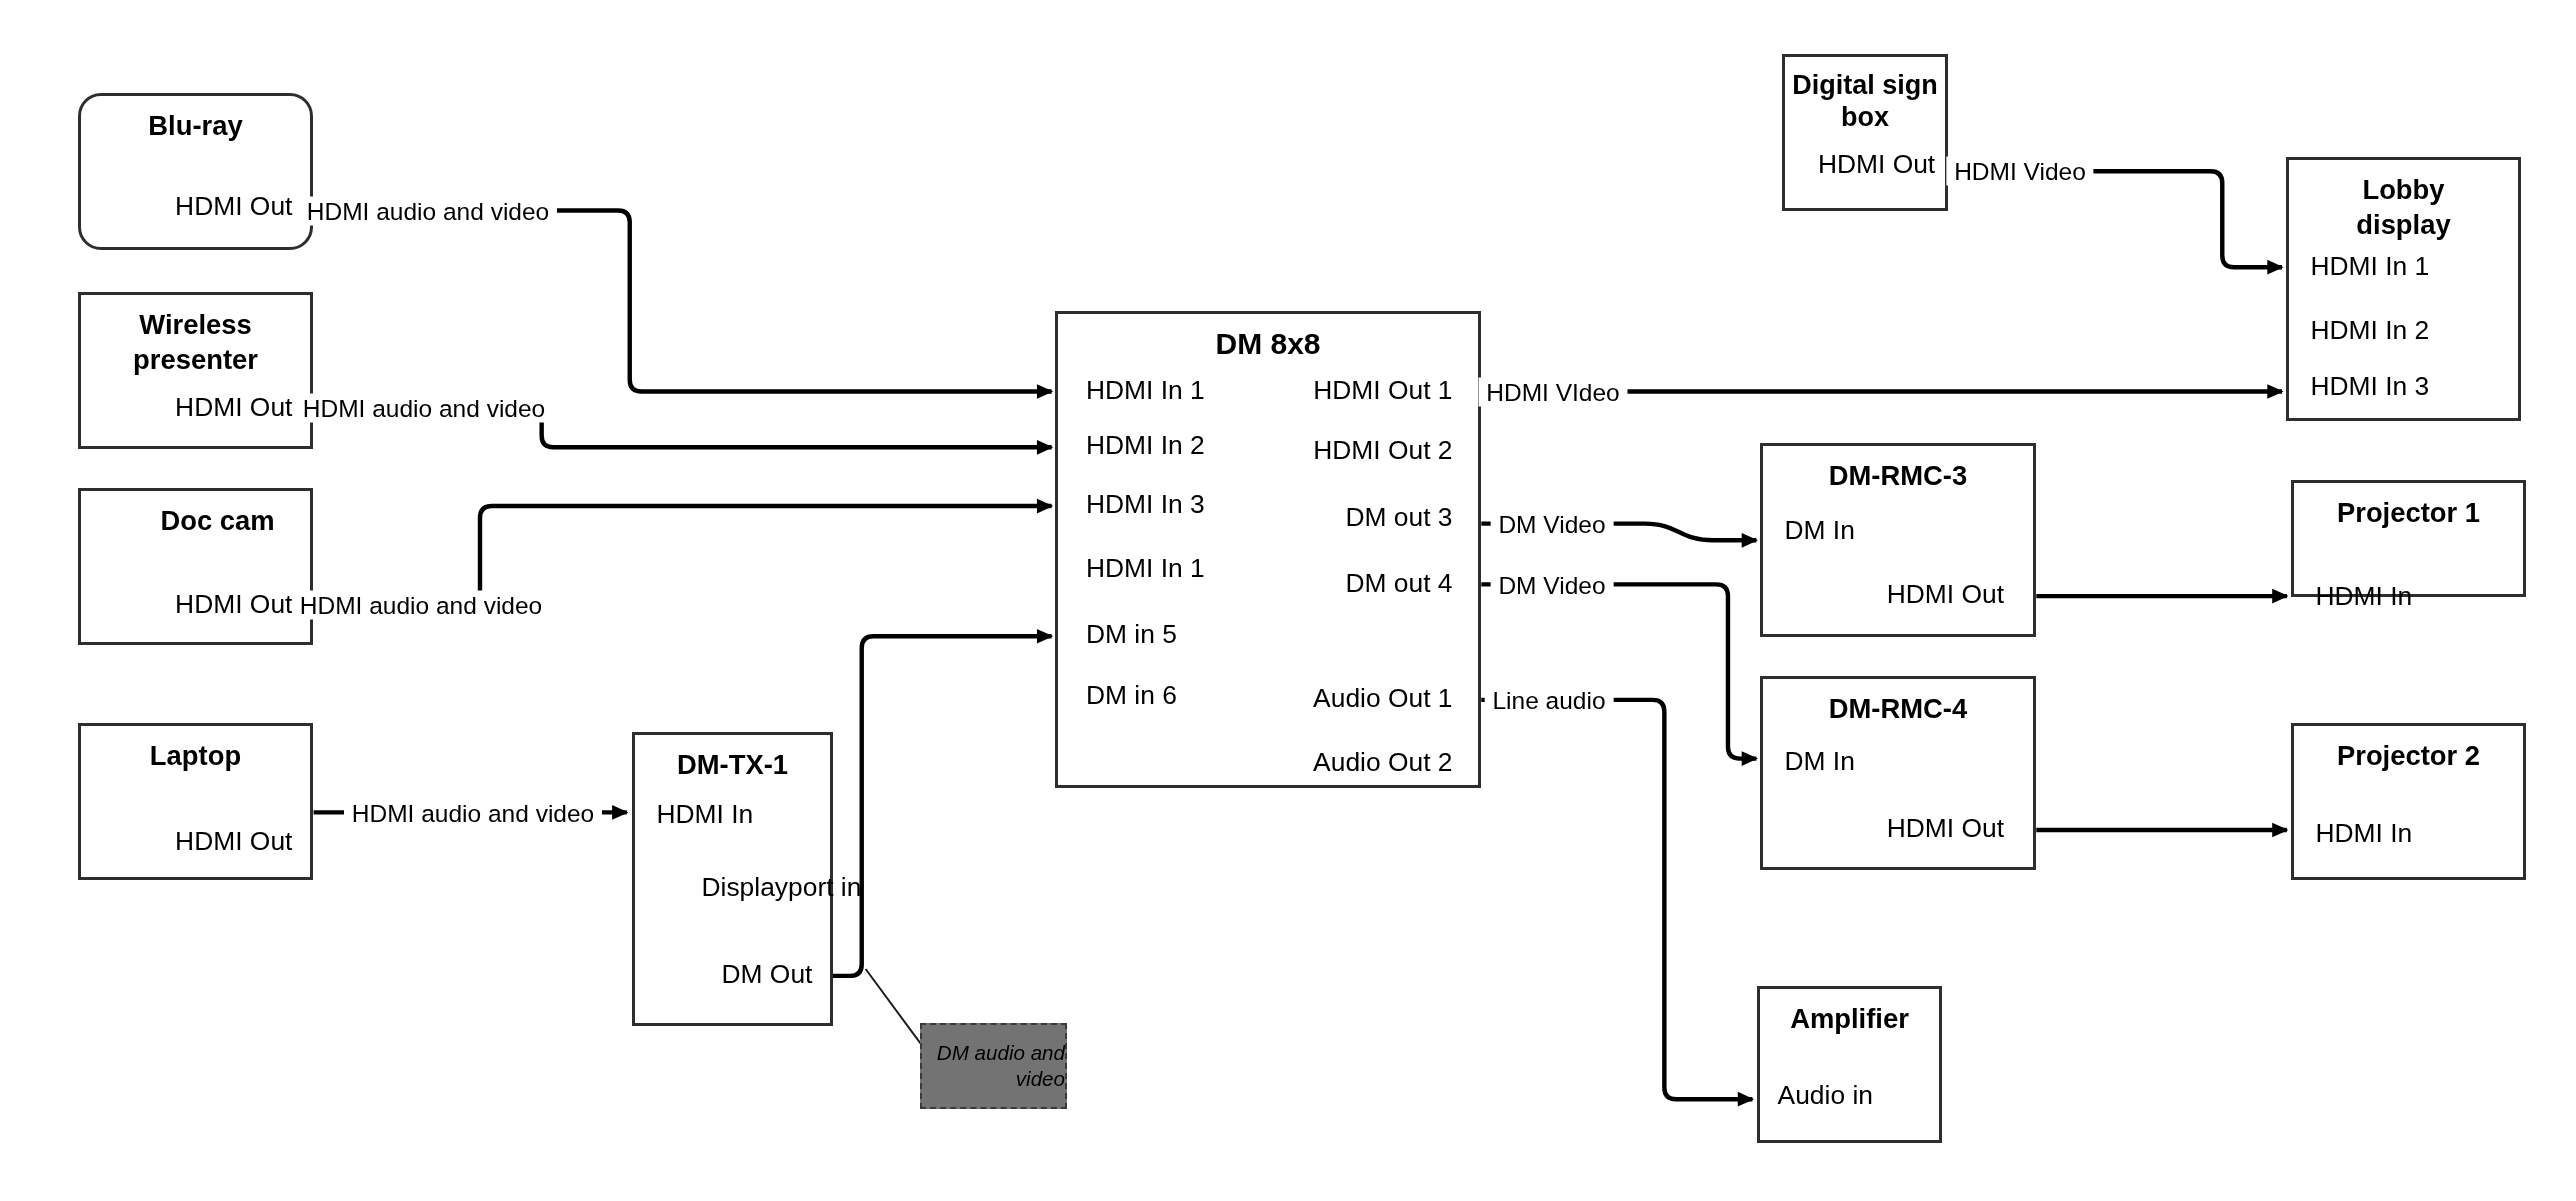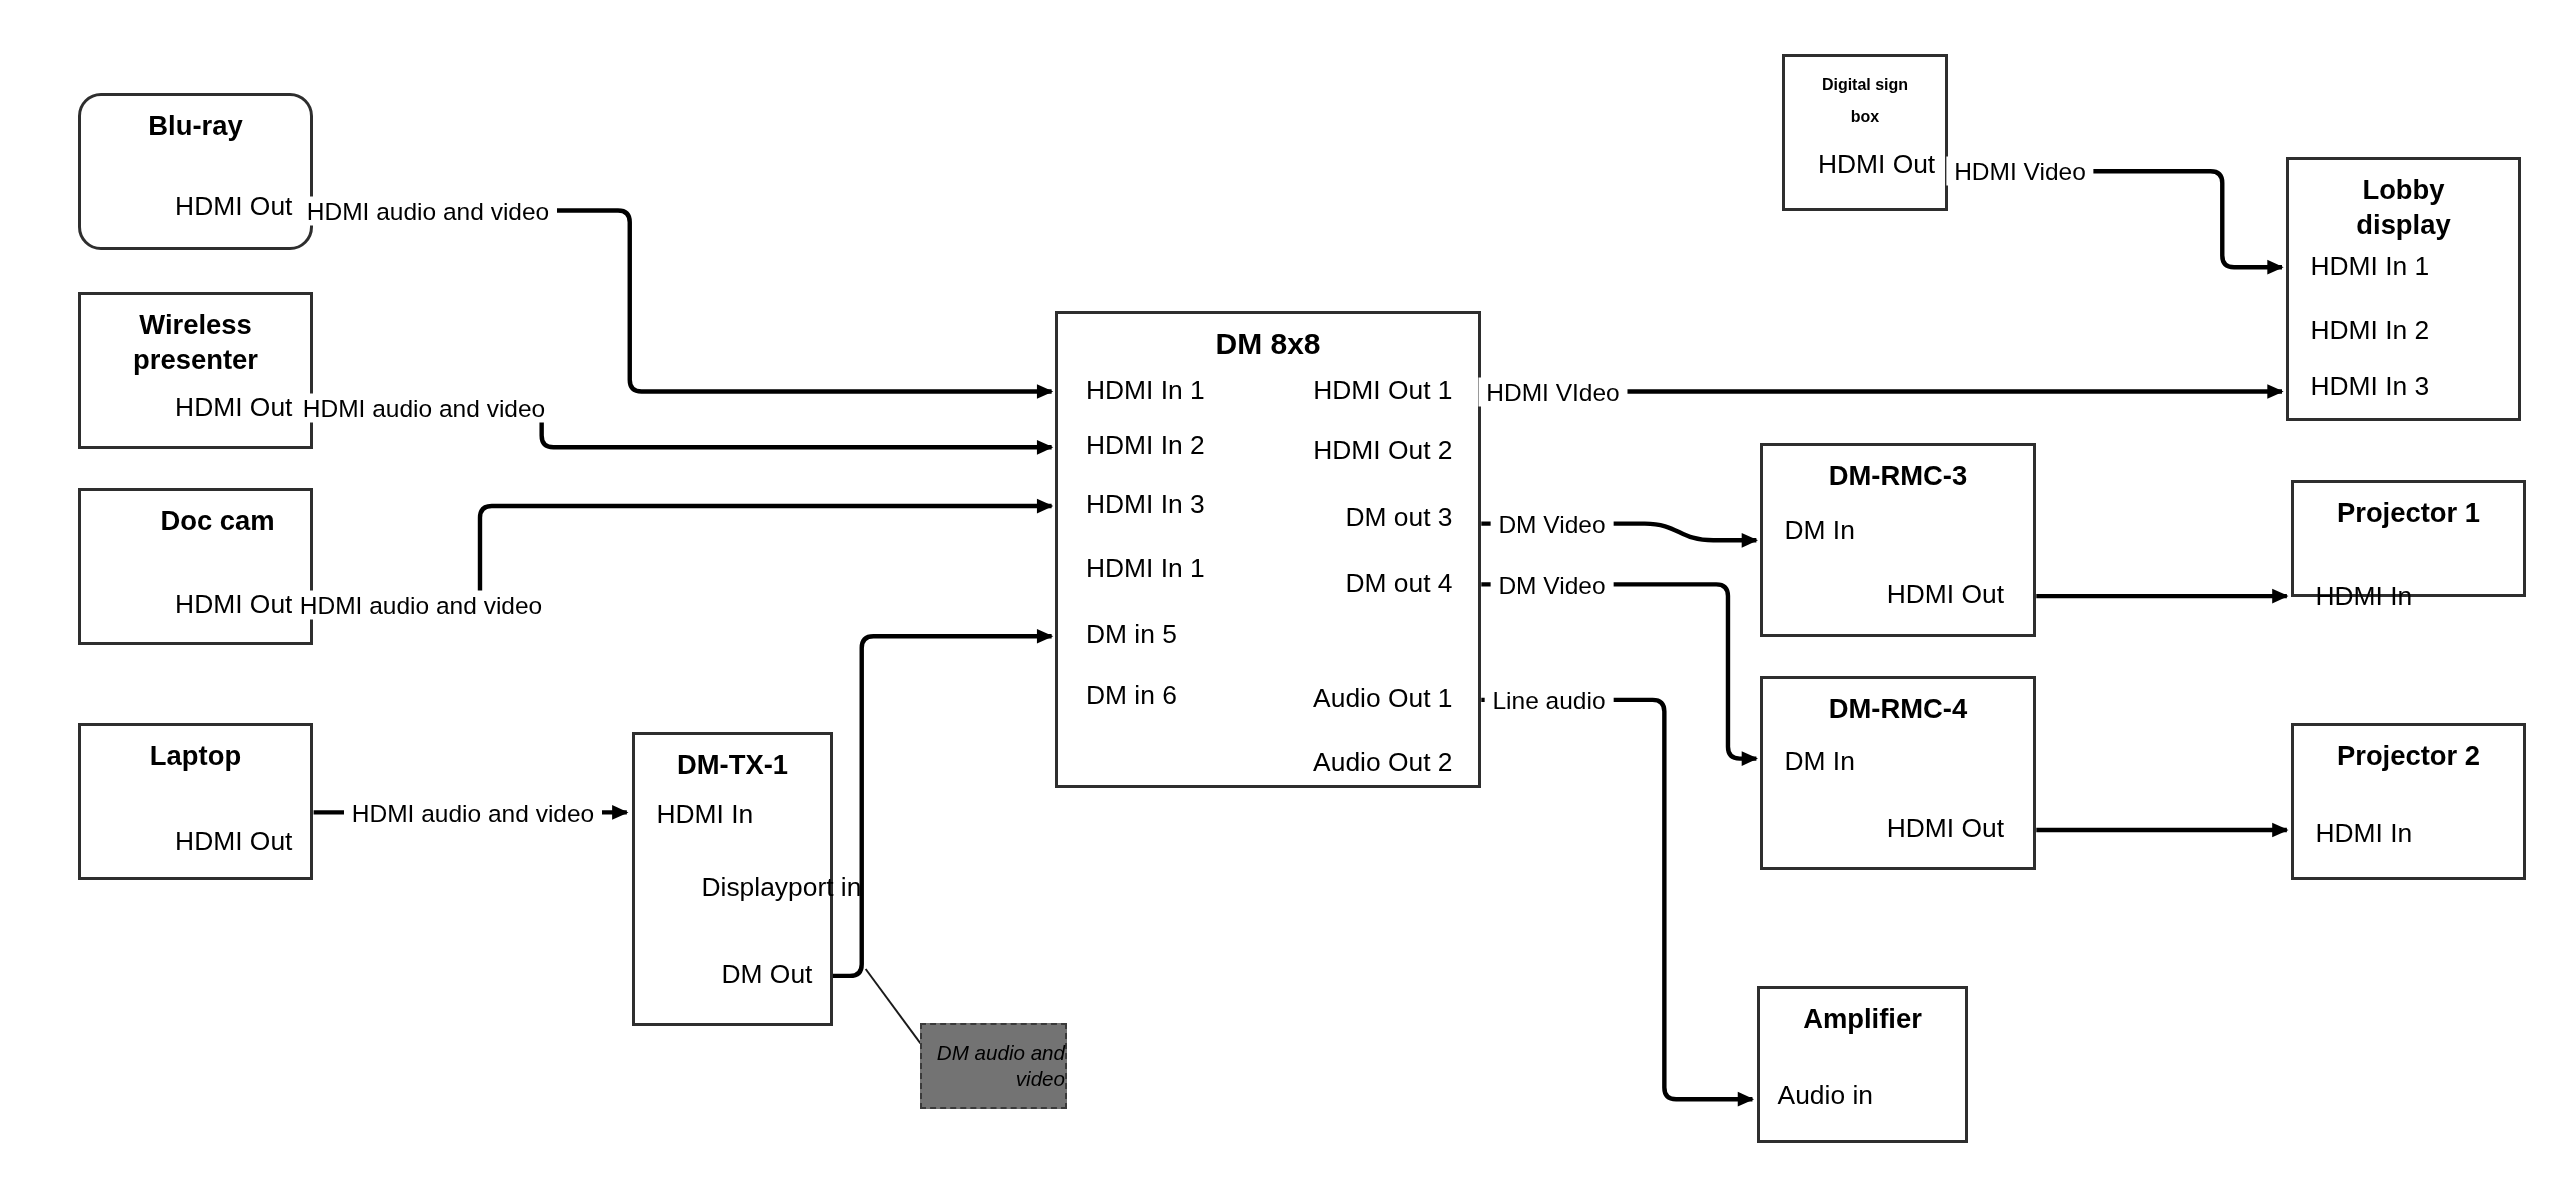--- a/index.html
+++ b/index.html
@@ -16,21 +16,21 @@
   .node{
     position:absolute;z-index:1;
     background:#ffffff;
     border:3.9px solid #2e2e2e;
     box-sizing:border-box;
   }
   .title{
     font-weight:bold;font-size:27.4px;line-height:35px;
     text-align:center;margin:11.7px auto 0;
   }
-  .title.small{font-size:16px;line-height:32px;}
+  .title.small{font-size:27px;line-height:32px;}
   .title.big{font-size:30px;}
   .port{
     position:absolute;font-size:26.4px;line-height:31px;white-space:nowrap;
   }
   .port.l{left:21.5px;}
   .port.r{right:17.6px;text-align:right;}
   .elabel{
     position:absolute;z-index:2;
     transform:translate(-50%,-50%);
     background:#ffffff;
@@ -152,21 +152,21 @@
 <div class="node" style="left:2291px;top:480px;width:235px;height:117px;">
   <div class="title">Projector 1</div>
   <div class="port l" style="top:98px;">HDMI In</div>
 </div>
 
 <div class="node" style="left:2291px;top:723px;width:235px;height:157px;">
   <div class="title">Projector 2</div>
   <div class="port l" style="top:92px;">HDMI In</div>
 </div>
 
-<div class="node" style="left:1757px;top:986px;width:211px;height:157px;">
+<div class="node" style="left:1757px;top:986px;width:185px;height:157px;">
   <div class="title">Amplifier</div>
   <div class="port l" style="left:17.6px;top:91px;">Audio in</div>
 </div>
 
 <div class="elabel" style="left:428px;top:211px;">HDMI audio and video</div>
 <div class="elabel" style="left:424px;top:408px;">HDMI audio and video</div>
 <div class="elabel" style="left:421px;top:605px;">HDMI audio and video</div>
 <div class="elabel" style="left:473px;top:813px;">HDMI audio and video</div>
 <div class="elabel" style="left:1553px;top:392px;">HDMI VIdeo</div>
 <div class="elabel" style="left:2020px;top:171px;">HDMI Video</div>

